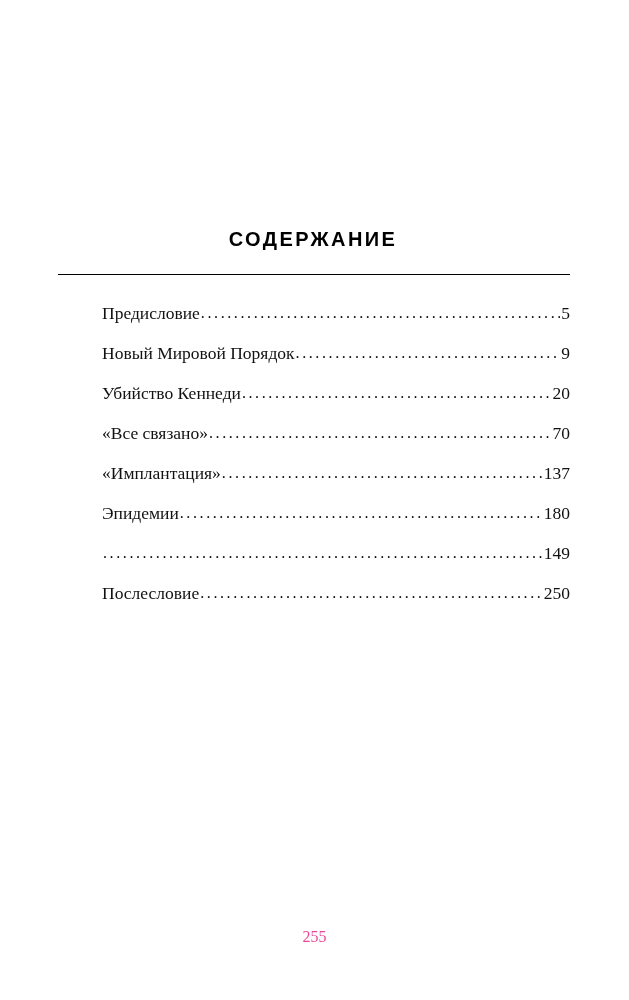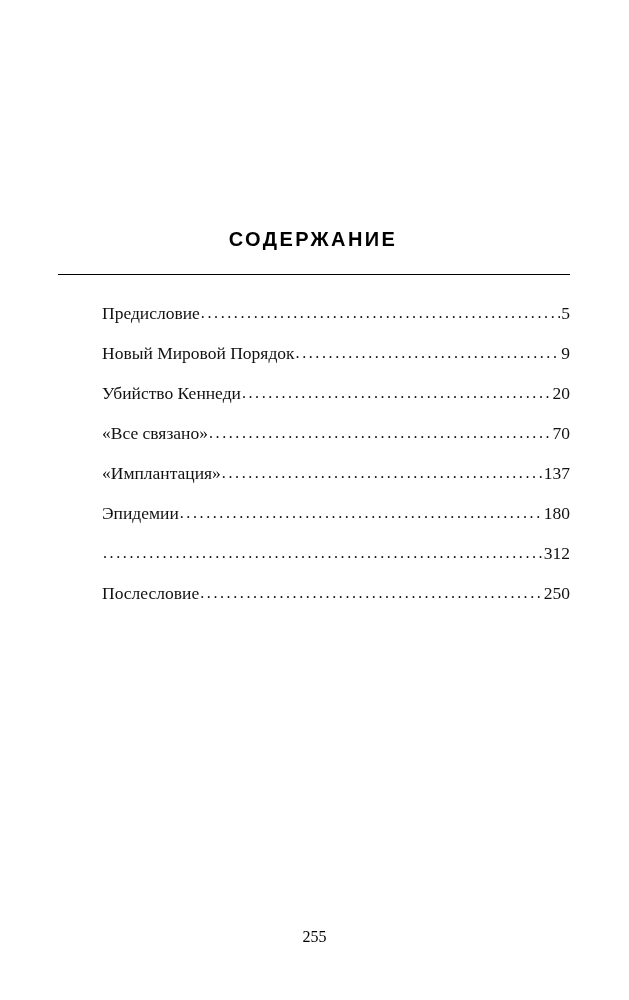--- a/index.html
+++ b/index.html
@@ -75,21 +75,21 @@
     text-align: right;
   }
   .folio {
     position: absolute;
     left: 0;
     right: 0;
     top: 928px;
     text-align: center;
     font-family: "Liberation Serif", serif;
     font-size: 16px;
-    color: #000000;
+    color: #ec4899;
   }
 </style>
 </head>
 <body>
 
 <div class="page">
 
   <div class="toc-block">
 
     <h1 class="toc-title">СОДЕРЖАНИЕ</h1>
@@ -129,21 +129,21 @@
       </li>
 
       <li class="toc-item">
         <span class="toc-label">Эпидемии</span>
         <span class="toc-dots">.........................................................................................................</span>
         <span class="toc-page">180</span>
       </li>
 
       <li class="toc-item">
         <span class="toc-dots">.........................................................................................................</span>
-        <span class="toc-page">312</span>
+        <span class="toc-page">149</span>
       </li>
 
       <li class="toc-item">
         <span class="toc-label">Послесловие</span>
         <span class="toc-dots">.........................................................................................................</span>
         <span class="toc-page">250</span>
       </li>
 
     </ul>
   </div>

